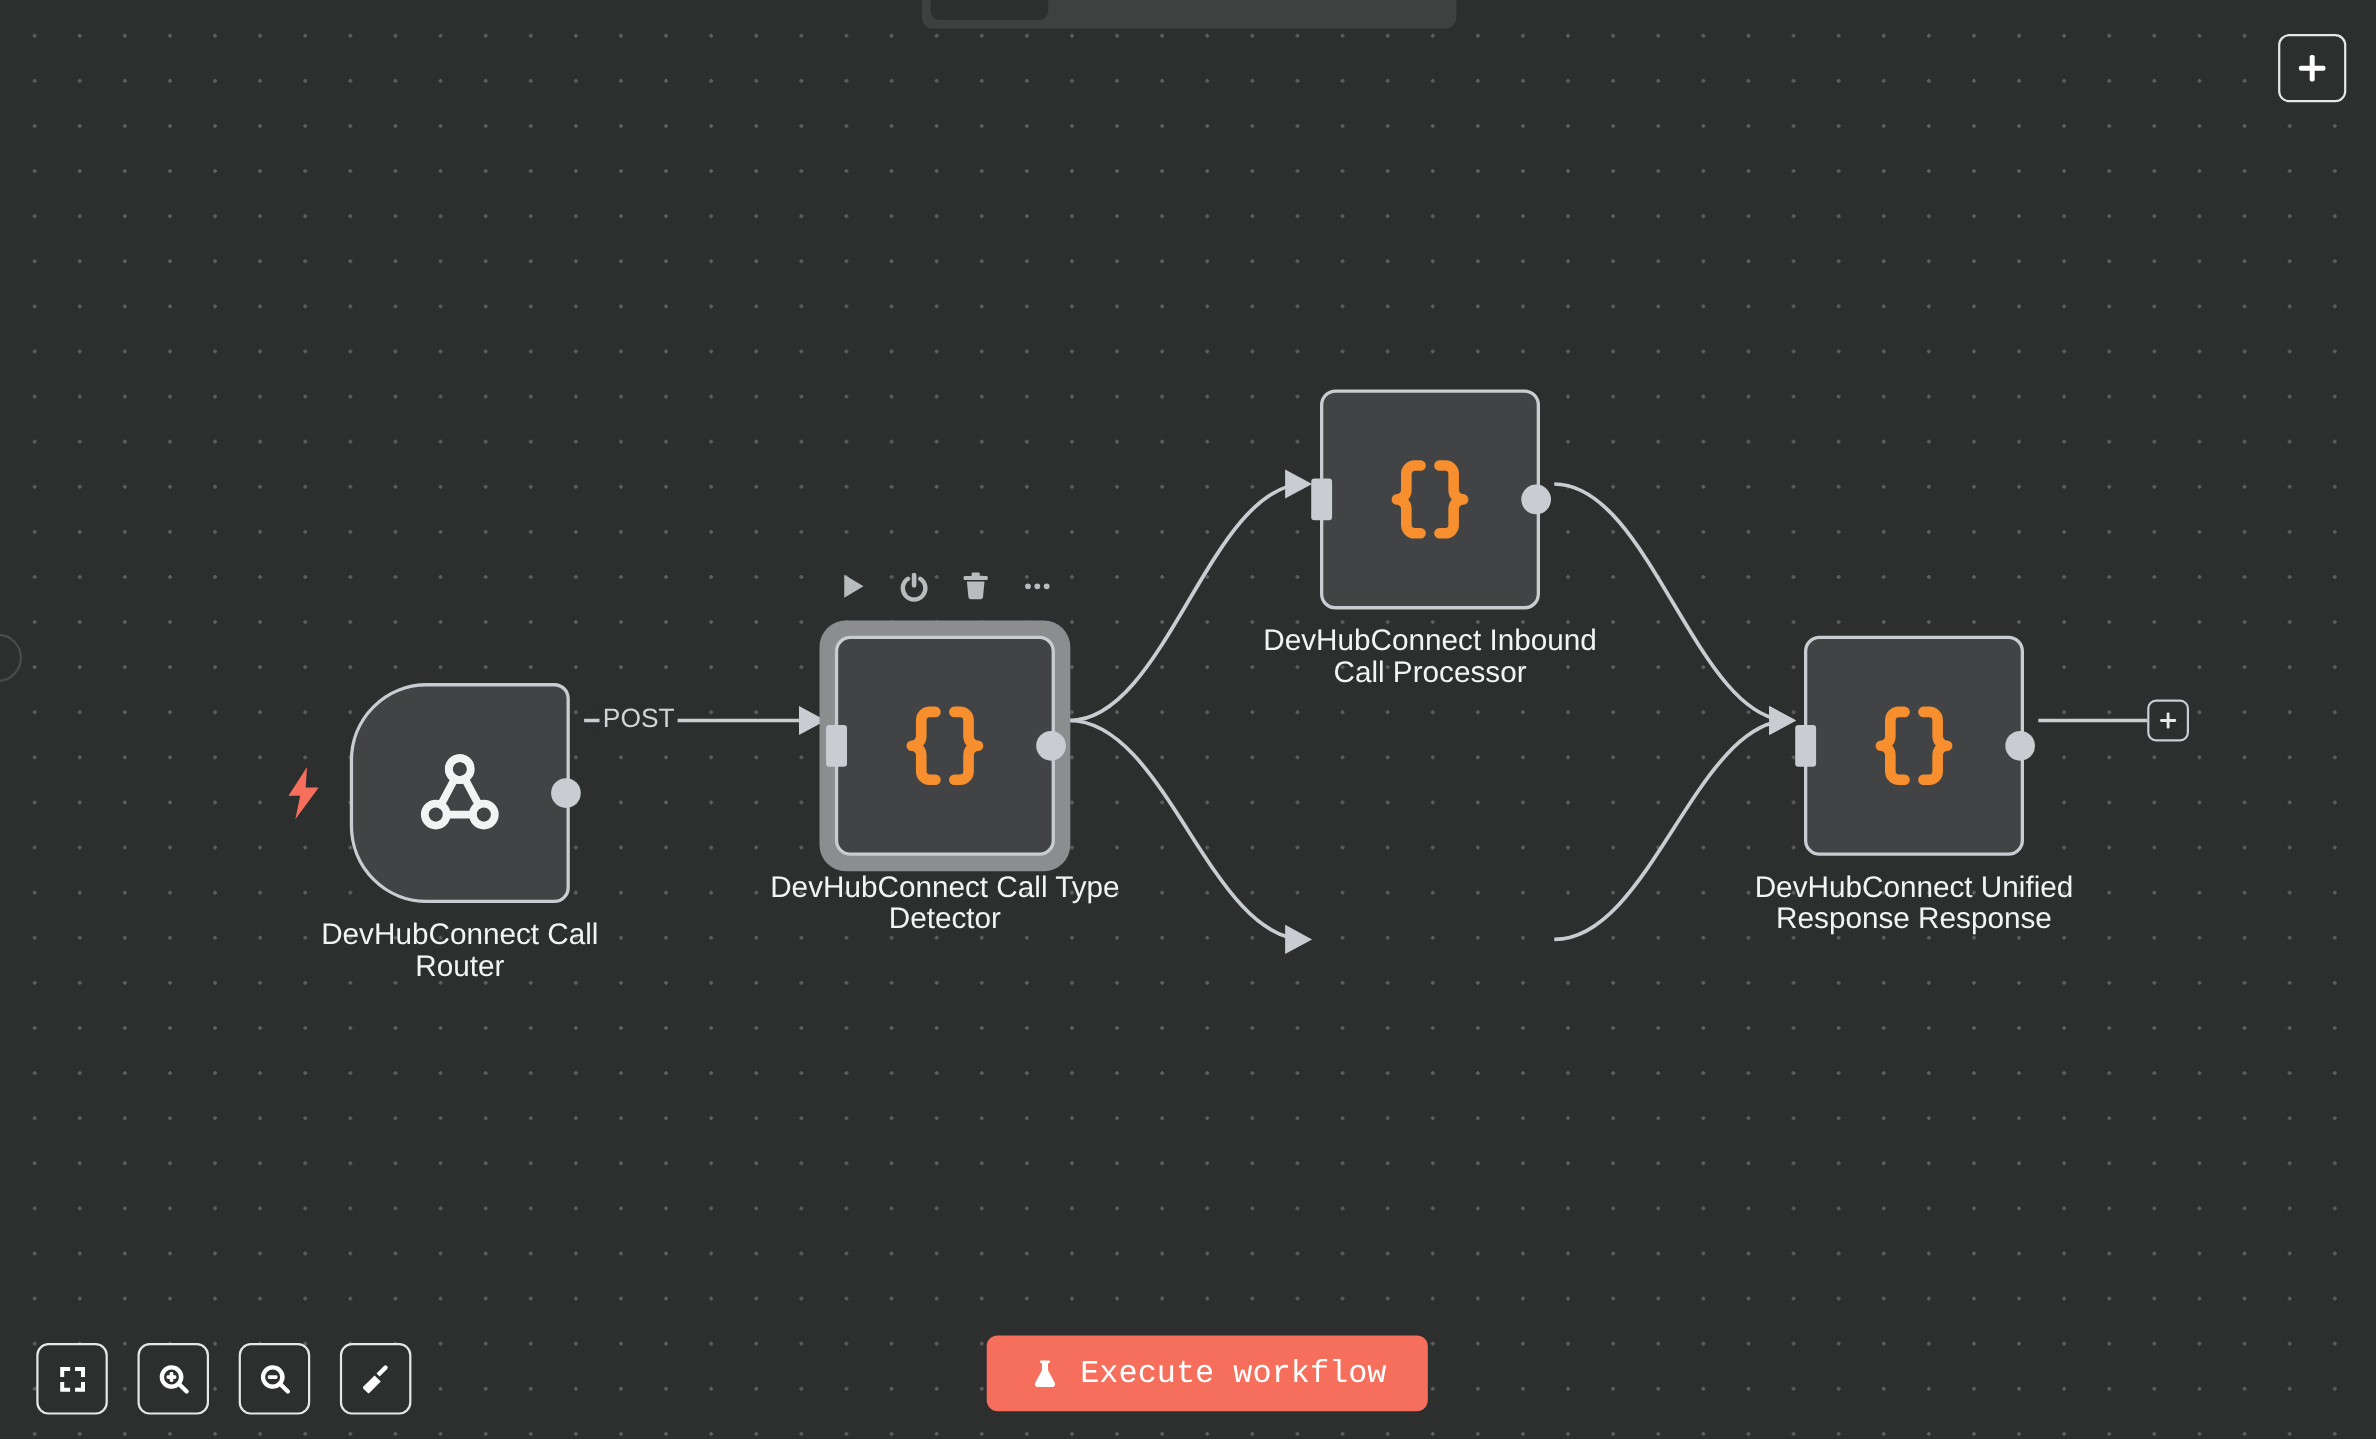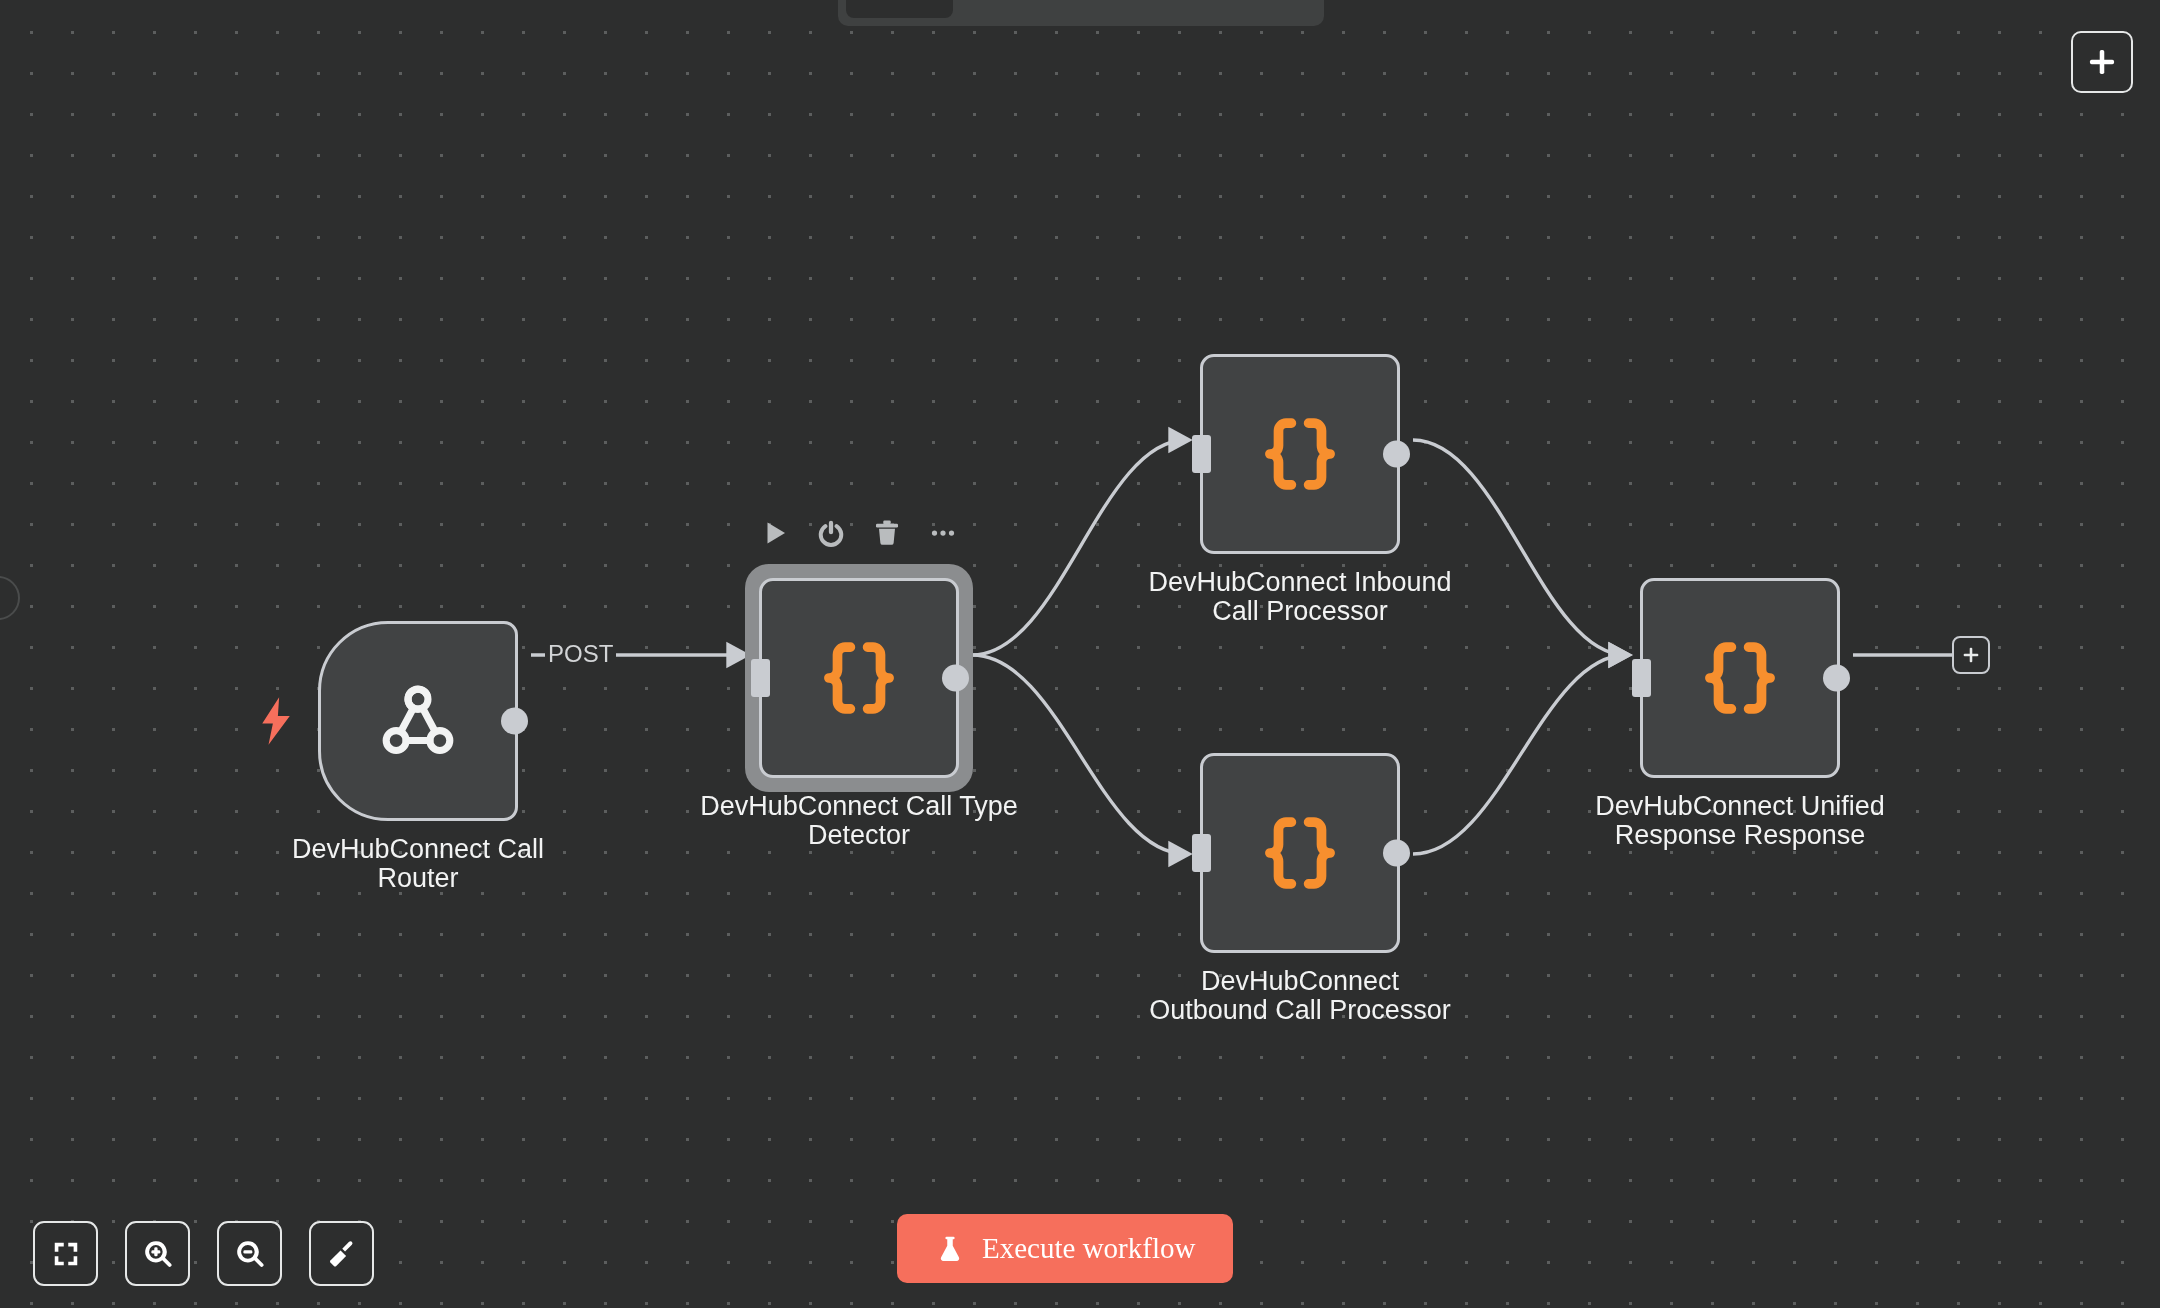--- a/index.html
+++ b/index.html
@@ -200,21 +200,21 @@
     position: absolute;
     left: 897px; bottom: 25px;
     height: 69px;
     padding: 0 38px;
     background: #f66f5c;
     border: none;
     border-radius: 10px;
     display: flex; align-items: center; gap: 17px;
     color: #ffffff;
     font-size: 29px;
-    font-family: Liberation Serif, serif;
+    font-family: Liberation Mono, monospace;
     cursor: pointer;
     z-index: 35;
   }
   #execute-btn svg { fill: #ffffff; }
 
   
   #left-stub {
     position: absolute;
     left: -24px; top: 576px;
     width: 44px; height: 44px;
@@ -340,34 +340,20 @@
           <path d="M9.6 3.4 H8.1 A2.1 2.1 0 0 0 6 5.5 V9.6 a2.4 2.4 0 0 1 -2.4 2.4 a2.4 2.4 0 0 1 2.4 2.4 v4.1 a2.1 2.1 0 0 0 2.1 2.1 h1.5"></path>
           <path d="M14.4 3.4 h1.5 A2.1 2.1 0 0 1 18 5.5 V9.6 a2.4 2.4 0 0 0 2.4 2.4 a2.4 2.4 0 0 0 -2.4 2.4 v4.1 a2.1 2.1 0 0 1 -2.1 2.1 h-1.5"></path>
         </g>
       </svg>
       <div class="port-out"></div>
     </div>
     <div class="node-label">DevHubConnect Call Type
 Detector</div>
   </div>
 
-  <div class="node" style="left:1200px; top:753px;">
-    <div class="node-box">
-      <div class="port-in"></div>
-      <svg class="brace-icon" viewBox="0 0 24 24">
-        <g fill="none" stroke="#f78f2e" stroke-width="2.7" stroke-linecap="round" stroke-linejoin="round">
-          <path d="M9.6 3.4 H8.1 A2.1 2.1 0 0 0 6 5.5 V9.6 a2.4 2.4 0 0 1 -2.4 2.4 a2.4 2.4 0 0 1 2.4 2.4 v4.1 a2.1 2.1 0 0 0 2.1 2.1 h1.5"></path>
-          <path d="M14.4 3.4 h1.5 A2.1 2.1 0 0 1 18 5.5 V9.6 a2.4 2.4 0 0 0 2.4 2.4 a2.4 2.4 0 0 0 -2.4 2.4 v4.1 a2.1 2.1 0 0 1 -2.1 2.1 h-1.5"></path>
-        </g>
-      </svg>
-      <div class="port-out"></div>
-    </div>
-    <div class="node-label">DevHubConnect
-Outbound Call Processor</div>
-  </div>
 
   <div class="node" style="left:1640px; top:578px;">
     <div class="node-box">
       <div class="port-in"></div>
       <svg class="brace-icon" viewBox="0 0 24 24">
         <g fill="none" stroke="#f78f2e" stroke-width="2.7" stroke-linecap="round" stroke-linejoin="round">
           <path d="M9.6 3.4 H8.1 A2.1 2.1 0 0 0 6 5.5 V9.6 a2.4 2.4 0 0 1 -2.4 2.4 a2.4 2.4 0 0 1 2.4 2.4 v4.1 a2.1 2.1 0 0 0 2.1 2.1 h1.5"></path>
           <path d="M14.4 3.4 h1.5 A2.1 2.1 0 0 1 18 5.5 V9.6 a2.4 2.4 0 0 0 2.4 2.4 a2.4 2.4 0 0 0 -2.4 2.4 v4.1 a2.1 2.1 0 0 1 -2.1 2.1 h-1.5"></path>
         </g>
       </svg>

